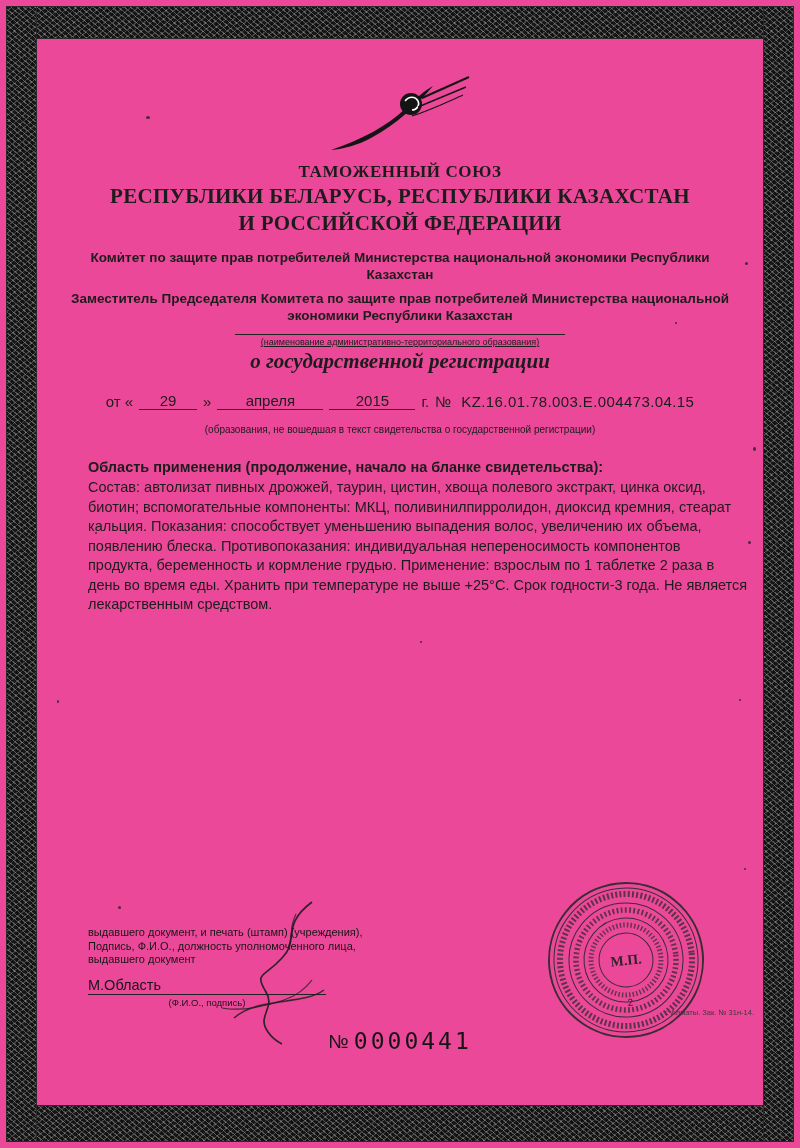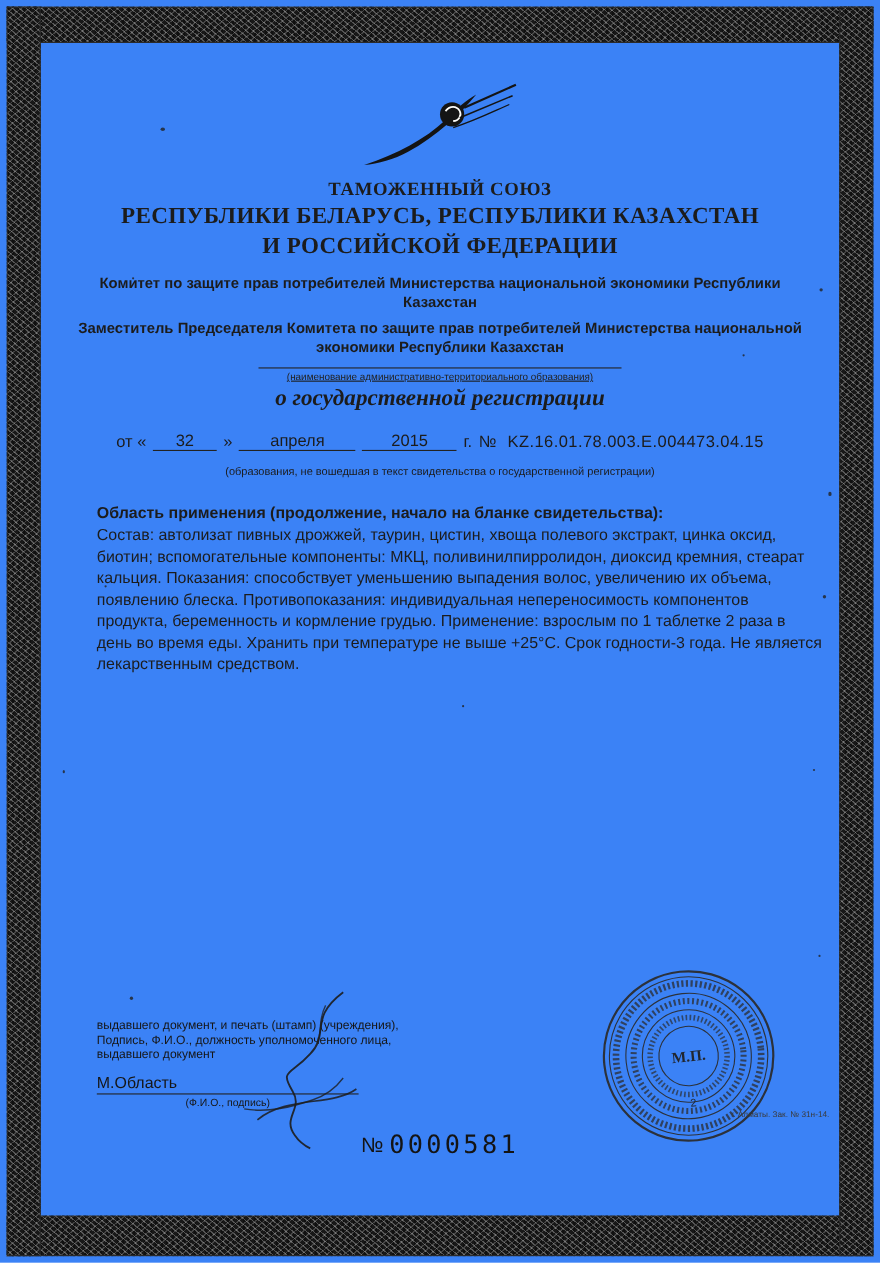--- a/index.html
+++ b/index.html
@@ -1,21 +1,21 @@
 <!DOCTYPE html>
 <html><head>
 <meta charset="utf-8">
 <style>
   * { margin:0; padding:0; box-sizing:border-box; }
   html,body { width:800px; height:1148px; }
   body { background:#ffffff; font-family:"Liberation Sans", sans-serif; }
 
   .page {
     position:relative; width:800px; height:1148px;
-    background:#3b82f6; color:#1c1c1c; overflow:hidden;
+    background:#ec4899; color:#1c1c1c; overflow:hidden;
   }
 
   
   .frame {
     position:absolute; background-color:#181818;
     background-image:
       repeating-linear-gradient(40deg, rgba(250,250,250,.28) 0 1px, rgba(0,0,0,0) 1px 4px),
       repeating-linear-gradient(-40deg, rgba(250,250,250,.20) 0 1px, rgba(0,0,0,0) 1px 5px),
       repeating-linear-gradient(90deg, rgba(0,0,0,.35) 0 2px, rgba(0,0,0,0) 2px 5px);
     box-shadow: 0 0 0 1px #2a2a2a inset;
@@ -111,21 +111,21 @@
 
     <div class="territory">
       <div class="territory-line"></div>
       <div class="territory-caption">(наименование административно-территориального образования)</div>
     </div>
 
     <div class="title-sub">о государственной регистрации</div>
 
     <div class="date-row">
       <span>от «</span>
-      <span class="blank day">32</span>
+      <span class="blank day">29</span>
       <span>»</span>
       <span class="blank month">апреля</span>
       <span class="blank year">2015</span>
       <span>г.</span>
       <span>№</span>
       <span class="regnum">KZ.16.01.78.003.Е.004473.04.15</span>
     </div>
 
     <div class="info-note">(образования, не вошедшая в текст свидетельства о государственной регистрации)</div>
 
@@ -156,21 +156,21 @@
     <circle cx="80" cy="80" r="50" fill="none" stroke="#2b2b2b" stroke-width="5.5" stroke-dasharray="1.8 2.4" opacity=".8"></circle>
     <circle cx="80" cy="80" r="42" fill="none" stroke="#2b2b2b" stroke-width="1"></circle>
     <circle cx="80" cy="80" r="35" fill="none" stroke="#2b2b2b" stroke-width="5" stroke-dasharray="1.5 2.1" opacity=".75"></circle>
     <circle cx="80" cy="80" r="27" fill="none" stroke="#2b2b2b" stroke-width="1"></circle>
     <text x="80" y="85" text-anchor="middle" font-family="Liberation Serif, serif" font-size="14" font-weight="bold" fill="#1f1f1f">М.П.</text>
     <text x="80" y="126" text-anchor="middle" font-family="Liberation Sans, sans-serif" font-size="10" fill="#1f1f1f">2</text>
   </svg>
 
   <div class="serial">
     <span>№</span>
-    <span class="digits">0000581</span>
+    <span class="digits">0000441</span>
   </div>
 
   <div class="print-note">г. Алматы. Зак. № 31н-14.</div>
 
   <div class="speck" style="left:146px;top:116px;width:4px;height:3px;"></div>
   <div class="speck" style="left:120px;top:252px;width:2px;height:2px;"></div>
   <div class="speck" style="left:745px;top:262px;width:3px;height:3px;"></div>
   <div class="speck" style="left:753px;top:447px;width:3px;height:4px;"></div>
   <div class="speck" style="left:748px;top:541px;width:3px;height:3px;"></div>
   <div class="speck" style="left:95px;top:532px;width:2px;height:2px;"></div>

